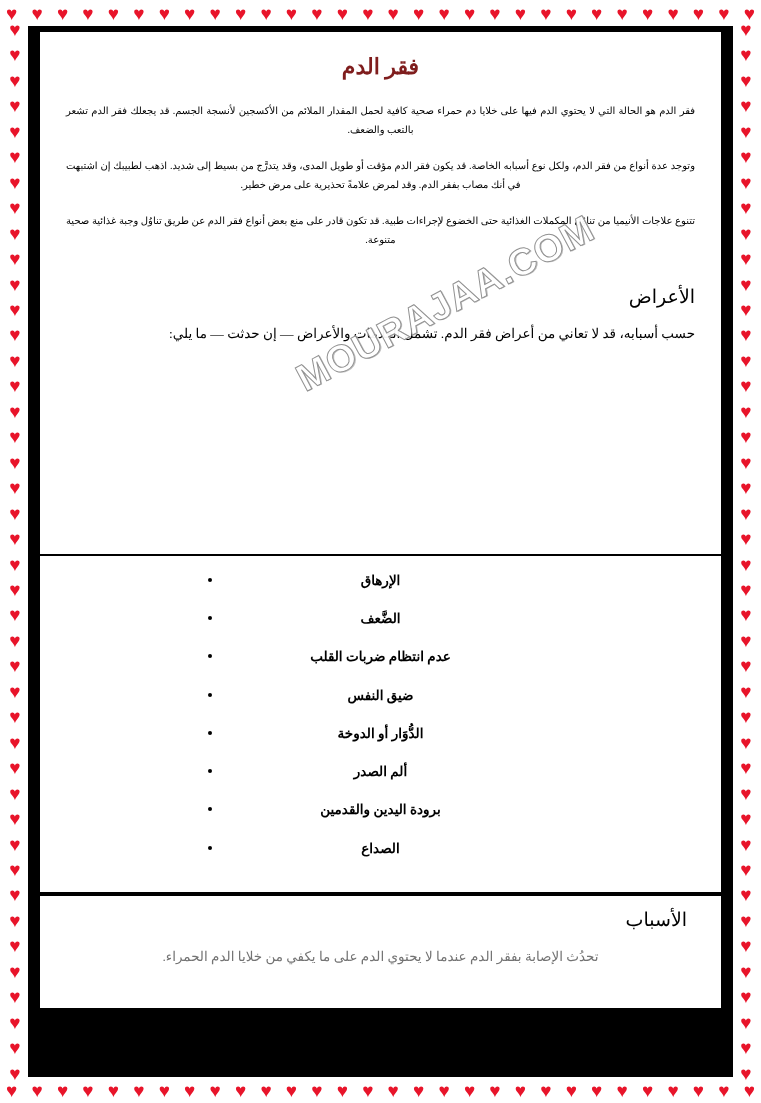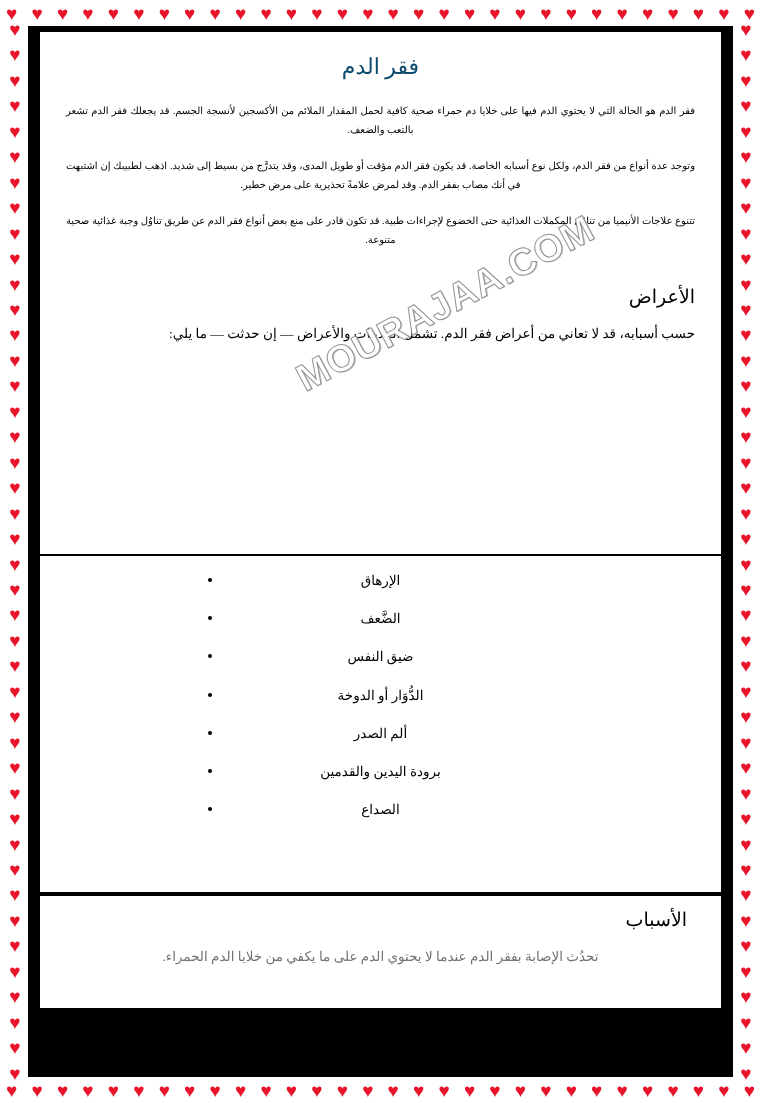--- a/index.html
+++ b/index.html
@@ -52,29 +52,29 @@
     background: #000000;
   }
 
   
   .sheet {
     position: absolute;
     background: #ffffff;
     box-sizing: border-box;
   }
   .sheet-main    { top: 32px;  left: 40px; right: 40px; height: 522px; padding: 18px 26px 10px 26px; }
-  .sheet-list    { top: 556px; left: 40px; right: 40px; height: 336px; padding: 16px 26px 10px 26px; }
+  .sheet-list    { top: 556px; left: 40px; right: 40px; height: 336px; padding: 16px 26px 10px 26px; font-weight: bold; }
   .sheet-causes  { top: 896px; left: 40px; right: 40px; height: 112px; padding: 8px 26px 10px 26px; }
 
   
   .doc-title {
     text-align: center;
     font-size: 22px;
-    font-weight: normal;
-    color: #0c4a6e;
+    font-weight: bold;
+    color: #7f1d1d;
     margin: 4px 0 22px 0;
     letter-spacing: 0;
   }
   p.body-text {
     font-size: 10px;
     line-height: 1.85;
     text-align: justify;
     text-align-last: center;
     margin: 0 0 18px 0;
     color: #000;
@@ -316,20 +316,21 @@
     <p class="body-text">تتنوع علاجات الأنيميا من تناوُل المكملات الغذائية حتى الخضوع لإجراءات طبية. قد تكون قادر على منع بعض أنواع فقر الدم عن طريق تناوُل وجبة غذائية صحية متنوعة.</p>
 
     <h2 class="section-heading">الأعراض</h2>
     <p class="lead-line">حسب أسبابه، قد لا تعاني من أعراض فقر الدم. تشمل العلامات والأعراض — إن حدثت — ما يلي:</p>
   </div>
 
   <div class="sheet sheet-list">
     <ul class="symptoms">
       <li><span class="bullet"></span><span>الإرهاق</span></li>
       <li><span class="bullet"></span><span>الضَّعف</span></li>
+      <li><span class="bullet"></span><span>عدم انتظام ضربات القلب</span></li>
       <li><span class="bullet"></span><span>ضيق النفس</span></li>
       <li><span class="bullet"></span><span>الدُّوَار أو الدوخة</span></li>
       <li><span class="bullet"></span><span>ألم الصدر</span></li>
       <li><span class="bullet"></span><span>برودة اليدين والقدمين</span></li>
       <li><span class="bullet"></span><span>الصداع</span></li>
     </ul>
   </div>
 
   <div class="sheet sheet-causes">
     <h2 class="section-heading">الأسباب</h2>

